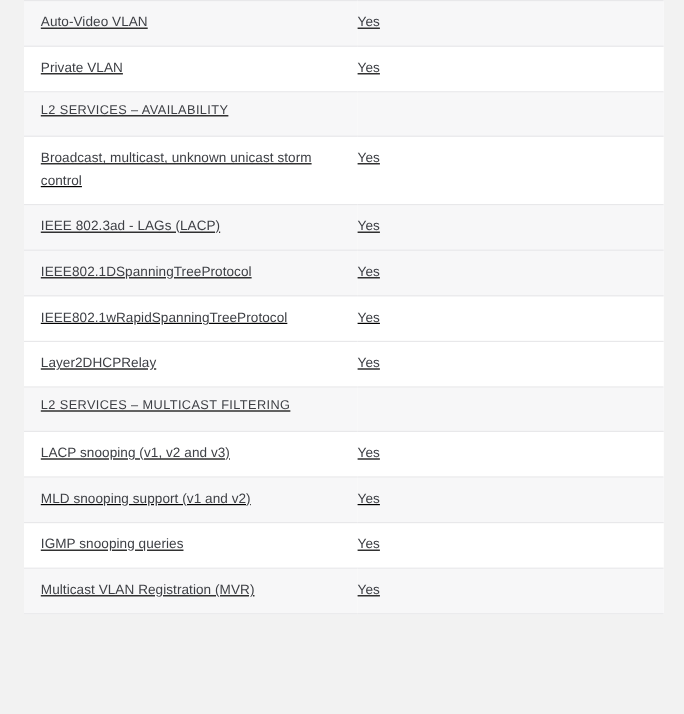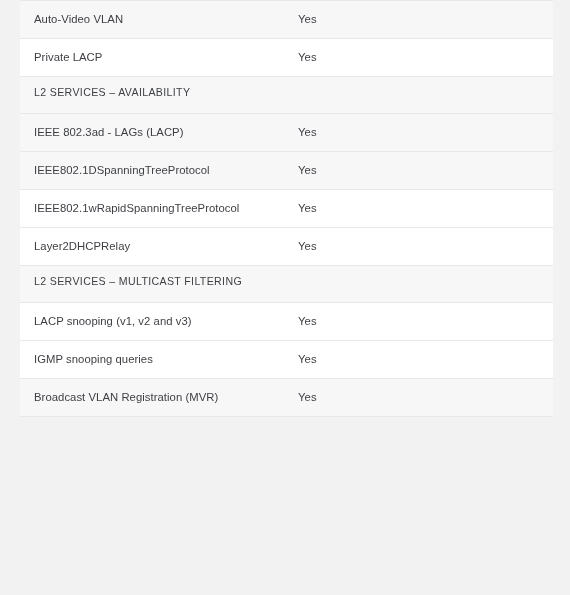--- a/index.html
+++ b/index.html
@@ -27,20 +27,21 @@
     left: 20px;
     top: 0px;
     width: 519px;
     border-collapse: collapse;
     table-layout: fixed;
     background: #ffffff;
   }
 
   .spec-table tr {
     background: #ffffff;
+    text-decoration: underline;
   }
 
   .spec-table tr.shade {
     background: #f7f7f8;
   }
 
   .spec-table td {
     border-top: 1px solid #e8e8ea;
     border-bottom: 1px solid #e8e8ea;
     padding: 9px 0 9px 0;
@@ -85,29 +86,35 @@
   <table class="spec-table">
     <tbody>
         <tr class="shade">
           <td class="feature">
             <span class="cell-text">Auto-Video VLAN</span>
           </td>
           <td class="value">Yes</td>
         </tr>
         <tr>
           <td class="feature">
-            <span class="cell-text">Private LACP</span>
+            <span class="cell-text">Private VLAN</span>
           </td>
           <td class="value">Yes</td>
         </tr>
         <tr class="shade section">
           <td class="feature">
             <span class="cell-text">L2 SERVICES – AVAILABILITY</span>
           </td>
           <td class="value"></td>
+        </tr>
+        <tr>
+          <td class="feature">
+            <span class="cell-text">Broadcast, multicast, unknown unicast storm control</span>
+          </td>
+          <td class="value">Yes</td>
         </tr>
         <tr class="shade">
           <td class="feature">
             <span class="cell-text">IEEE 802.3ad - LAGs (LACP)</span>
           </td>
           <td class="value">Yes</td>
         </tr>
         <tr class="shade">
           <td class="feature">
             <span class="cell-text">IEEE802.1DSpanningTreeProtocol</span>
@@ -131,27 +138,33 @@
             <span class="cell-text">L2 SERVICES – MULTICAST FILTERING</span>
           </td>
           <td class="value"></td>
         </tr>
         <tr>
           <td class="feature">
             <span class="cell-text">LACP snooping (v1, v2 and v3)</span>
           </td>
           <td class="value">Yes</td>
         </tr>
+        <tr class="shade">
+          <td class="feature">
+            <span class="cell-text">MLD snooping support (v1 and v2)</span>
+          </td>
+          <td class="value">Yes</td>
+        </tr>
         <tr>
           <td class="feature">
             <span class="cell-text">IGMP snooping queries</span>
           </td>
           <td class="value">Yes</td>
         </tr>
         <tr class="shade">
           <td class="feature">
-            <span class="cell-text">Broadcast VLAN Registration (MVR)</span>
+            <span class="cell-text">Multicast VLAN Registration (MVR)</span>
           </td>
           <td class="value">Yes</td>
         </tr>
       </tbody>
   </table>
 </div>
 
 </body></html>

